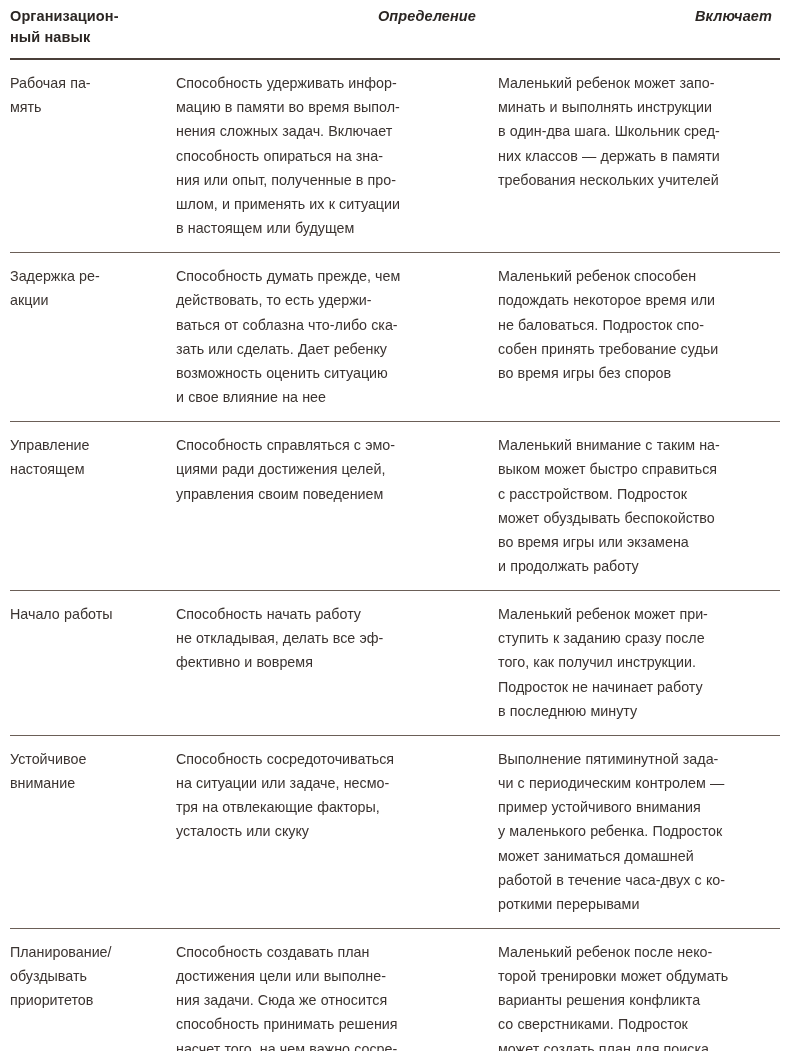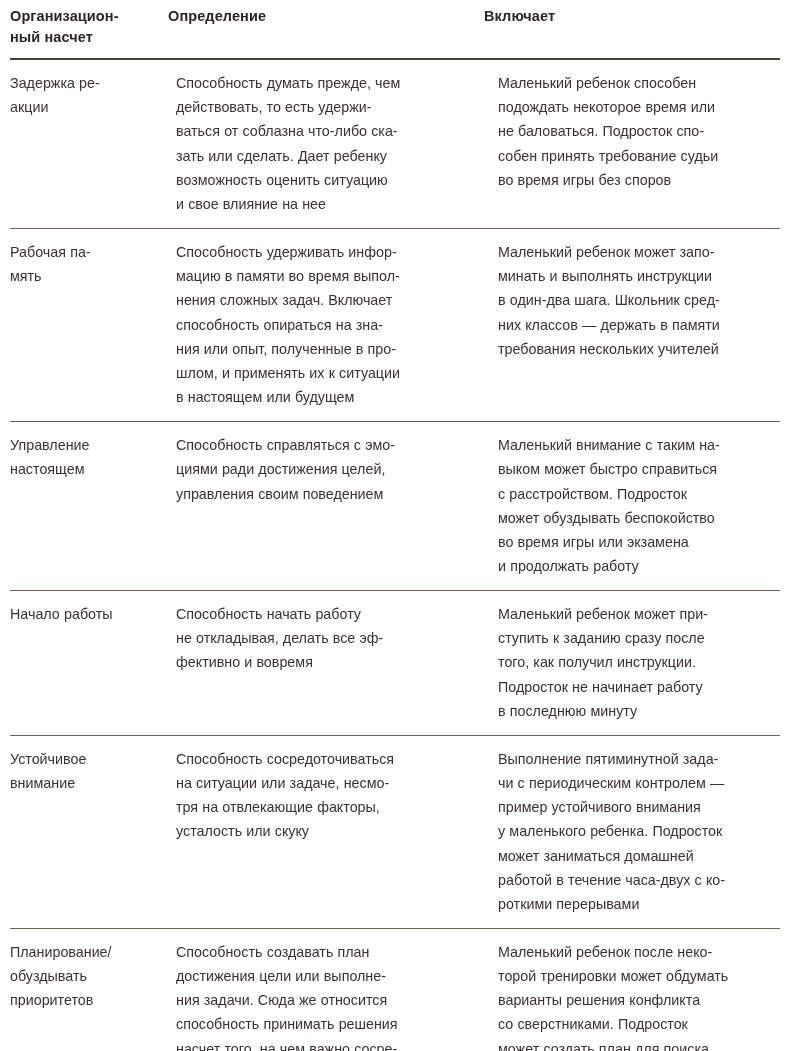--- a/index.html
+++ b/index.html
@@ -42,21 +42,22 @@
     padding: 6px 8px 11px 0;
     vertical-align: top;
     line-height: 1.42;
   }
   thead th.th-skill {
     text-align: left;
     padding-left: 0;
   }
   thead th.th-definition,
   thead th.th-examples {
-    text-align: left;
+    text-align: right;
+    font-style: italic;
   }
 
   thead tr {
     border-bottom: 2.5px solid #4a3f39;
   }
 
   tbody tr {
     border-bottom: 1.3px solid #6b5f57;
   }
   tbody tr:last-child {
@@ -99,56 +100,34 @@
     <colgroup>
       <col class="col-skill">
       <col class="col-definition">
       <col class="col-examples">
     </colgroup>
 
     <thead>
       <tr>
         <th class="th-skill">
           <span class="cell-text">Организацион-
-ный насчет</span>
+ный навык</span>
         </th>
         <th class="th-definition">
           <span class="cell-text">Определение</span>
         </th>
         <th class="th-examples">
           <span class="cell-text">Включает</span>
         </th>
       </tr>
     </thead>
 
     <tbody>
       <tr>
         <td class="cell-skill">
-          <span class="cell-text">Задержка ре-
-акции</span>
-        </td>
-        <td class="cell-definition">
-          <span class="cell-text">Способность думать прежде, чем
-действовать, то есть удержи-
-ваться от соблазна что-либо ска-
-зать или сделать. Дает ребенку
-возможность оценить ситуацию
-и свое влияние на нее</span>
-        </td>
-        <td class="cell-examples">
-          <span class="cell-text">Маленький ребенок способен
-подождать некоторое время или
-не баловаться. Подросток спо-
-собен принять требование судьи
-во время игры без споров</span>
-        </td>
-      </tr>
-
-      <tr>
-        <td class="cell-skill">
           <span class="cell-text">Рабочая па-
 мять</span>
         </td>
         <td class="cell-definition">
           <span class="cell-text">Способность удерживать инфор-
 мацию в памяти во время выпол-
 нения сложных задач. Включает
 способность опираться на зна-
 ния или опыт, полученные в про-
 шлом, и применять их к ситуации
@@ -158,20 +137,42 @@
           <span class="cell-text">Маленький ребенок может запо-
 минать и выполнять инструкции
 в один-два шага. Школьник сред-
 них классов — держать в памяти
 требования нескольких учителей</span>
         </td>
       </tr>
 
       <tr>
         <td class="cell-skill">
+          <span class="cell-text">Задержка ре-
+акции</span>
+        </td>
+        <td class="cell-definition">
+          <span class="cell-text">Способность думать прежде, чем
+действовать, то есть удержи-
+ваться от соблазна что-либо ска-
+зать или сделать. Дает ребенку
+возможность оценить ситуацию
+и свое влияние на нее</span>
+        </td>
+        <td class="cell-examples">
+          <span class="cell-text">Маленький ребенок способен
+подождать некоторое время или
+не баловаться. Подросток спо-
+собен принять требование судьи
+во время игры без споров</span>
+        </td>
+      </tr>
+
+      <tr>
+        <td class="cell-skill">
           <span class="cell-text">Управление
 настоящем</span>
         </td>
         <td class="cell-definition">
           <span class="cell-text">Способность справляться с эмо-
 циями ради достижения целей,
 управления своим поведением</span>
         </td>
         <td class="cell-examples">
           <span class="cell-text">Маленький внимание с таким на-

